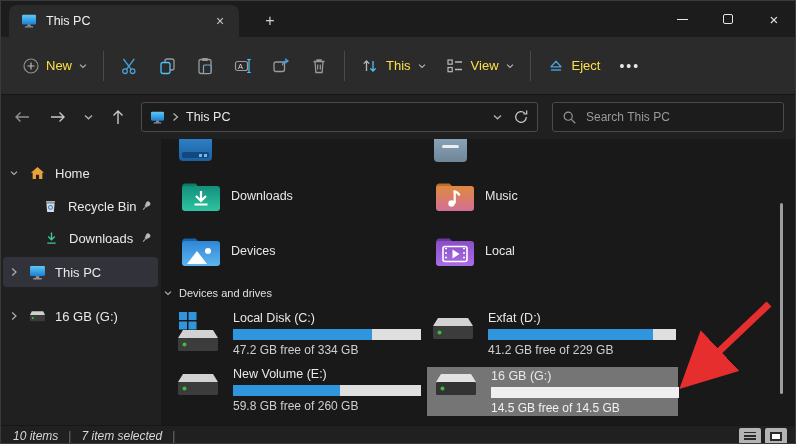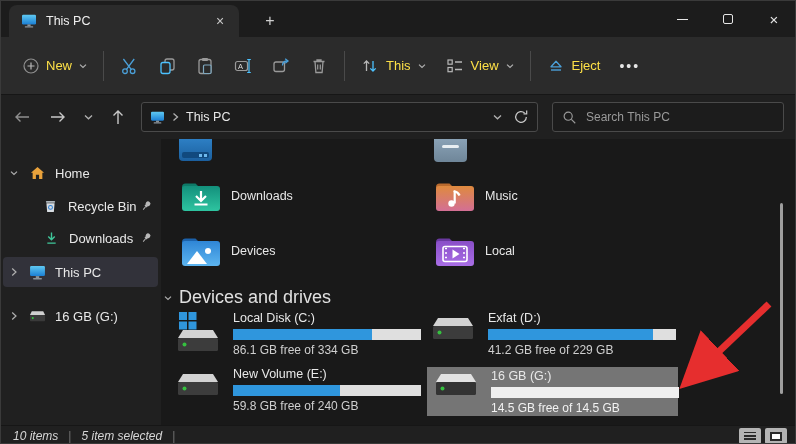--- a/index.html
+++ b/index.html
@@ -53,21 +53,21 @@
   
   .partial-blue { position:absolute; left:18px; top:0; width:33px; height:22px; border-radius:0 0 4px 4px; background:linear-gradient(180deg,#2d7fc4,#1b5f9e); }
   .partial-blue .strip { position:absolute; bottom:3px; left:3px; right:3px; height:6px; border-radius:2px; background:#11497e; }
   .partial-blue .dots { position:absolute; bottom:4px; right:5px; width:8px; height:3px; background:repeating-linear-gradient(90deg,#6db9ee 0 3px,transparent 3px 5px); }
   .partial-gray { position:absolute; left:273px; top:0; width:33px; height:23px; border-radius:0 0 4px 4px; background:linear-gradient(180deg,#8aa2b6,#6f8699); }
   .partial-gray .line { position:absolute; top:6px; left:8px; width:17px; height:3px; border-radius:2px; background:#e8eef2; }
 
   .folder-tile { position:absolute; display:flex; align-items:center; }
   .folder-label { color:#e8e8e8; font-size:12.5px; margin-left:9px; }
 
-  .section-header { position:absolute; left:2px; top:148px; display:flex; align-items:center; color:#e0e0e0; font-size:18px; }
+  .section-header { position:absolute; left:2px; top:148px; display:flex; align-items:center; color:#e0e0e0; font-size:11px; }
   .section-header .lbl { margin-left:6px; }
 
   .drive { position:absolute; display:flex; }
   .drive-text { margin-left:12px; }
   .drive-name { color:#e8e8e8; font-size:12.5px; height:16px; white-space:nowrap; }
   .drive-bar { width:188px; height:11px; background:#dfdfdf; margin-top:2px; position:relative; }
   .drive-bar .fill { position:absolute; left:0; top:0; bottom:0; background:#2f96dd; }
   .drive-free { color:#cfcfcf; font-size:12px; margin-top:3px; white-space:nowrap; }
   .g-tile { position:absolute; left:266px; top:228px; width:251px; height:49px; background:#757575; }
   .g-tile .drive { left:6px; top:4px; }
@@ -437,21 +437,21 @@
             <rect x="13.5" y="10.5" width="8" height="8" fill="#2f96dd"></rect>
           <path d="M8 19 H38 L43 27 H3 Z" fill="#d2d2d2"></path>
           <rect x="3" y="27" width="40" height="13" rx="1.5" fill="#3c3c3c"></rect>
           <circle cx="9.5" cy="33.5" r="2" fill="#35c13f"></circle>
         </svg>
         <div class="drive-text">
           <div class="drive-name">Local Disk (C:)</div>
           <div class="drive-bar">
               <span class="fill" style="width: 74%;"></span>
             </div>
-          <div class="drive-free">86.1 GB free of 334 GB</div>
+          <div class="drive-free">47.2 GB free of 334 GB</div>
         </div>
       </div>
 
       
       <div class="drive" style="left:269px;top:176px">
         <svg width="46" height="30" viewBox="0 0 46 30">
           <path d="M8 3 H38 L43 11 H3 Z" fill="#d2d2d2"></path>
           <rect x="3" y="11" width="40" height="13" rx="1.5" fill="#3c3c3c"></rect>
           <circle cx="9.5" cy="17.5" r="2" fill="#35c13f"></circle>
         </svg>
@@ -469,21 +469,21 @@
         <svg width="46" height="30" viewBox="0 0 46 30">
           <path d="M8 3 H38 L43 11 H3 Z" fill="#d2d2d2"></path>
           <rect x="3" y="11" width="40" height="13" rx="1.5" fill="#3c3c3c"></rect>
           <circle cx="9.5" cy="17.5" r="2" fill="#35c13f"></circle>
         </svg>
         <div class="drive-text" style="margin-top:-4px">
           <div class="drive-name">New Volume (E:)</div>
           <div class="drive-bar">
               <span class="fill" style="width: 57%;"></span>
             </div>
-          <div class="drive-free">59.8 GB free of 240 GB</div>
+          <div class="drive-free">59.8 GB free of 260 GB</div>
         </div>
       </div>
 
       
       <div class="g-tile">
         <div class="drive">
           <svg width="46" height="30" viewBox="0 0 46 30">
             <path d="M8 3 H38 L43 11 H3 Z" fill="#e2e2e2"></path>
             <rect x="3" y="11" width="40" height="13" rx="1.5" fill="#333"></rect>
             <circle cx="9.5" cy="17.5" r="2" fill="#35c13f"></circle>
@@ -508,21 +508,21 @@
         <line x1="103" y1="10" x2="26" y2="83" stroke="#e62e2e" stroke-width="7" marker-end="url(#ah)"></line>
       </svg>
 
       <div class="scroll-thumb"></div>
     </div>
   </div>
 
   <div class="statusbar">
     <span class="sb-text">10 items</span>
     <span class="sb-sep">|</span>
-    <span class="sb-text" style="margin-left:0">5 item selected</span>
+    <span class="sb-text" style="margin-left:0">7 item selected</span>
     <span class="sb-sep">|</span>
     <div class="sb-views">
       <div class="sb-viewbtn">
           <span class="glyph-lines"></span>
         </div>
       <div class="sb-viewbtn">
           <span class="glyph-thumb"></span>
         </div>
     </div>
   </div>

